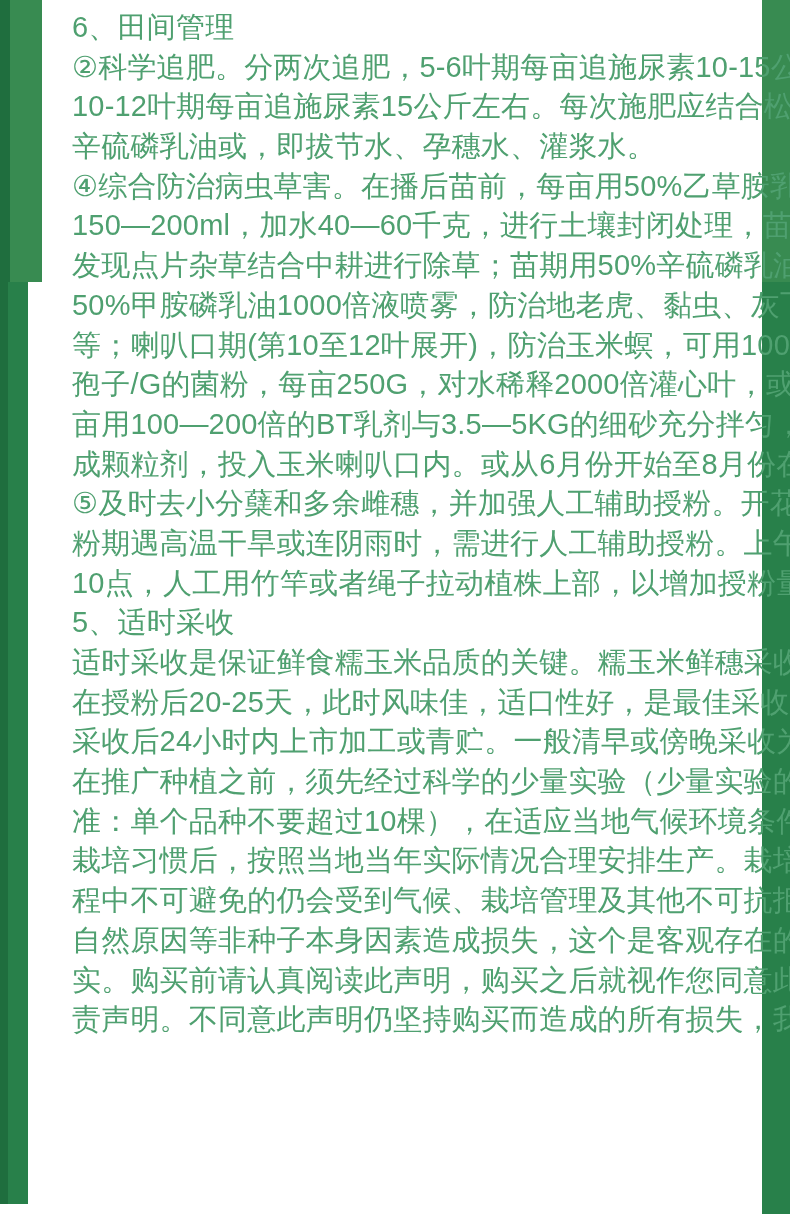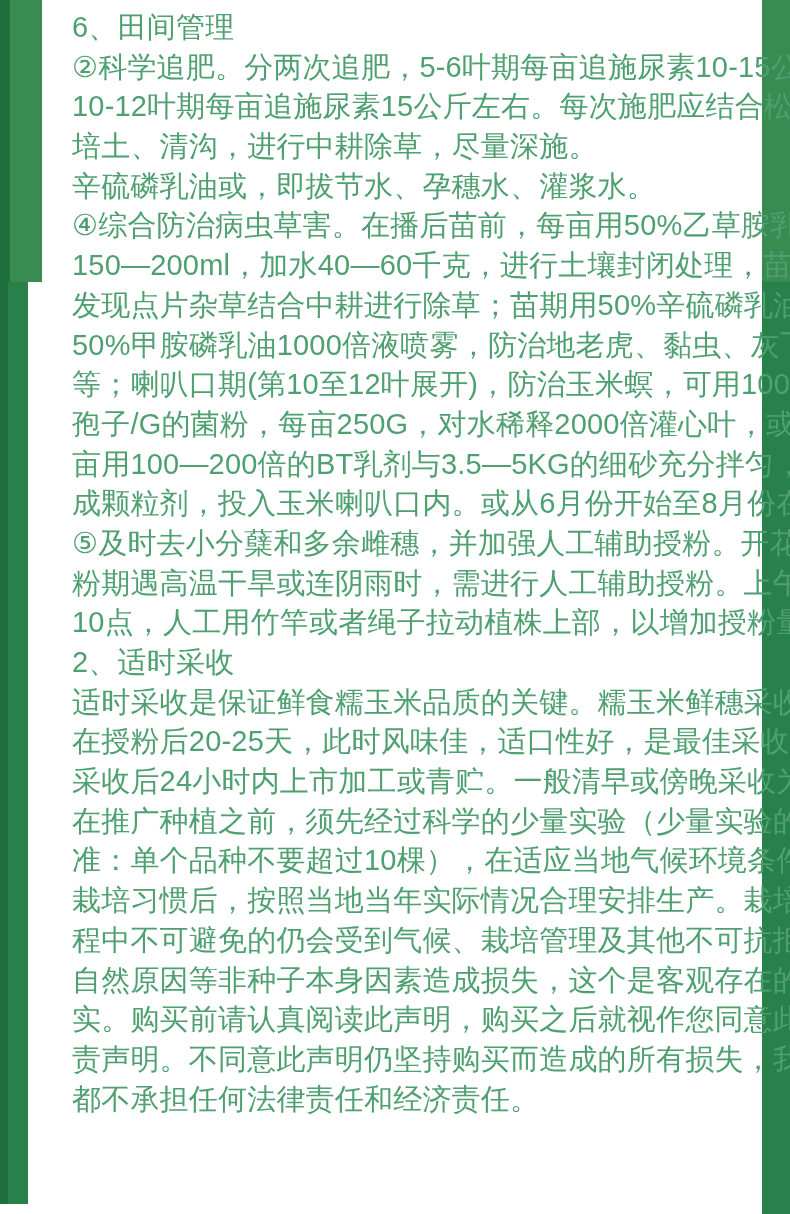--- a/index.html
+++ b/index.html
@@ -53,39 +53,37 @@
   <div class="strip left-inner-top"></div>
   <div class="strip right-top"></div>
   <div class="strip left-outer-bot"></div>
   <div class="strip left-inner-bot"></div>
   <div class="strip right-bot"></div>
 
   <div class="content">
       <div class="text-line">6、田间管理</div>
       <div class="text-line">②科学追肥。分两次追肥，5-6叶期每亩追施尿素10-15公斤</div>
       <div class="text-line">10-12叶期每亩追施尿素15公斤左右。每次施肥应结合松土、</div>
-      <div class="text-line">培土、清沟，进行中耕除草，尽量深施。</div>
       <div class="text-line">辛硫磷乳油或，即拔节水、孕穗水、灌浆水。</div>
       <div class="text-line">④综合防治病虫草害。在播后苗前，每亩用50%乙草胺乳油</div>
       <div class="text-line">150—200ml，加水40—60千克，进行土壤封闭处理，苗期</div>
       <div class="text-line">发现点片杂草结合中耕进行除草；苗期用50%辛硫磷乳油或</div>
       <div class="text-line">50%甲胺磷乳油1000倍液喷雾，防治地老虎、黏虫、灰飞虱</div>
       <div class="text-line">等；喇叭口期(第10至12叶展开)，防治玉米螟，可用100亿</div>
       <div class="text-line">孢子/G的菌粉，每亩250G，对水稀释2000倍灌心叶，或每</div>
       <div class="text-line">亩用100—200倍的BT乳剂与3.5—5KG的细砂充分拌匀，制</div>
       <div class="text-line">成颗粒剂，投入玉米喇叭口内。或从6月份开始至8月份在玉</div>
       <div class="text-line">⑤及时去小分蘖和多余雌穗，并加强人工辅助授粉。开花授</div>
       <div class="text-line">粉期遇高温干旱或连阴雨时，需进行人工辅助授粉。上午9-</div>
       <div class="text-line">10点，人工用竹竿或者绳子拉动植株上部，以增加授粉量。</div>
-      <div class="text-line">2、适时采收</div>
+      <div class="text-line">5、适时采收</div>
       <div class="text-line">适时采收是保证鲜食糯玉米品质的关键。糯玉米鲜穗采收应</div>
       <div class="text-line">在授粉后20-25天，此时风味佳，适口性好，是最佳采收期。</div>
       <div class="text-line">采收后24小时内上市加工或青贮。一般清早或傍晚采收为佳。</div>
       <div class="text-line">在推广种植之前，须先经过科学的少量实验（少量实验的标</div>
       <div class="text-line">准：单个品种不要超过10棵），在适应当地气候环境条件及</div>
       <div class="text-line">栽培习惯后，按照当地当年实际情况合理安排生产。栽培过</div>
       <div class="text-line">程中不可避免的仍会受到气候、栽培管理及其他不可抗拒的</div>
       <div class="text-line">自然原因等非种子本身因素造成损失，这个是客观存在的事</div>
       <div class="text-line">实。购买前请认真阅读此声明，购买之后就视作您同意此免</div>
       <div class="text-line">责声明。不同意此声明仍坚持购买而造成的所有损失，我们</div>
-      <div class="text-line">都不承担任何法律责任和经济责任。</div>
     </div>
 </div>
 
 </body></html>

